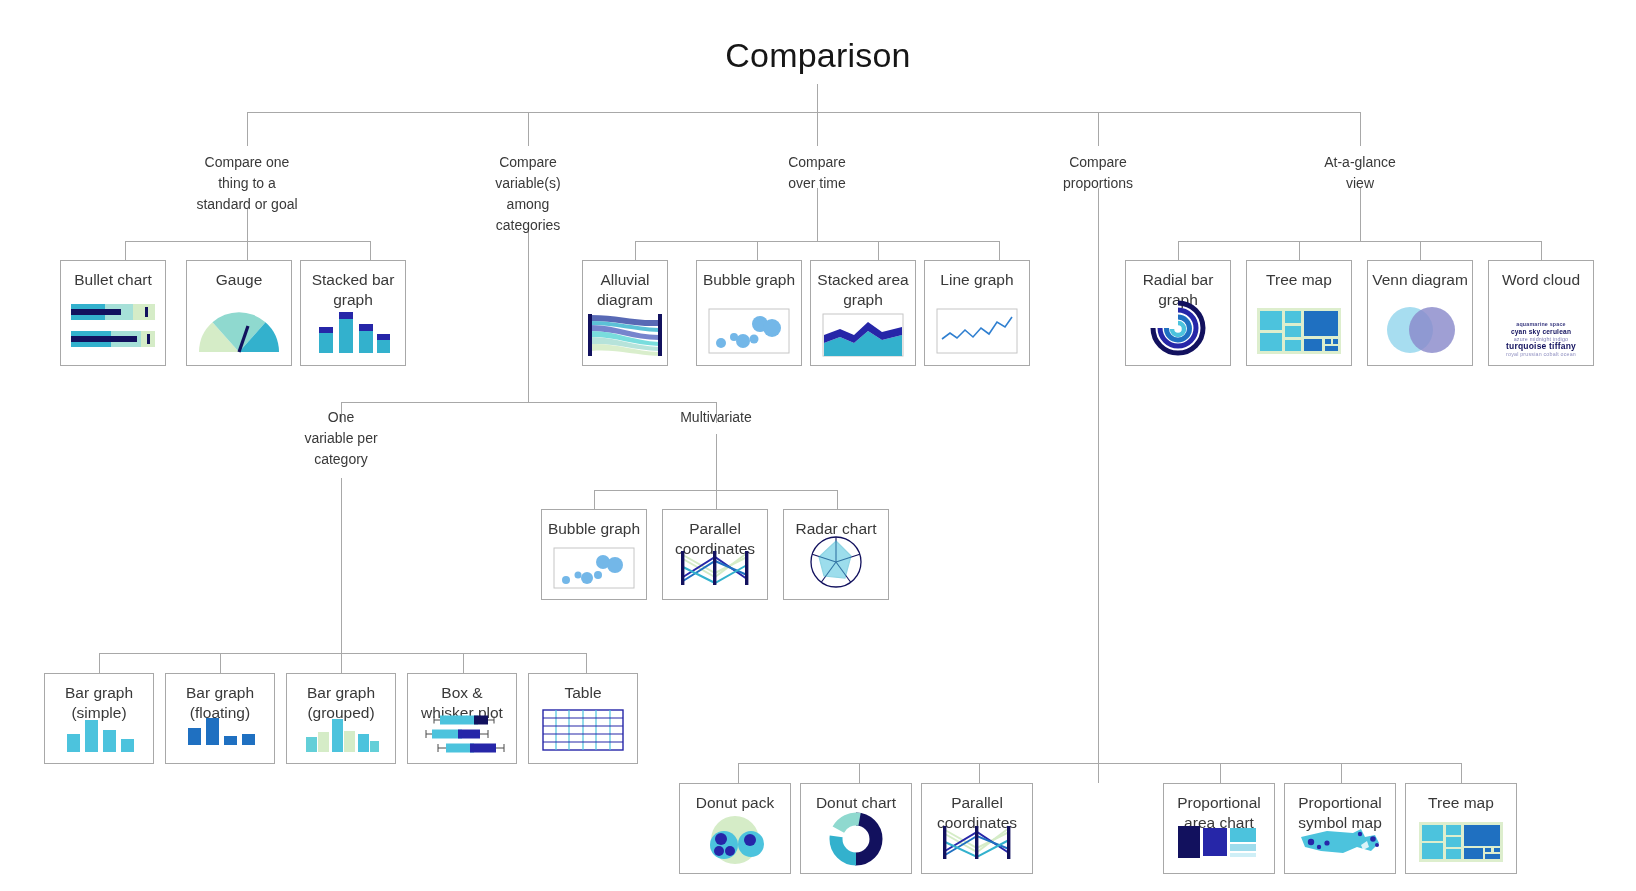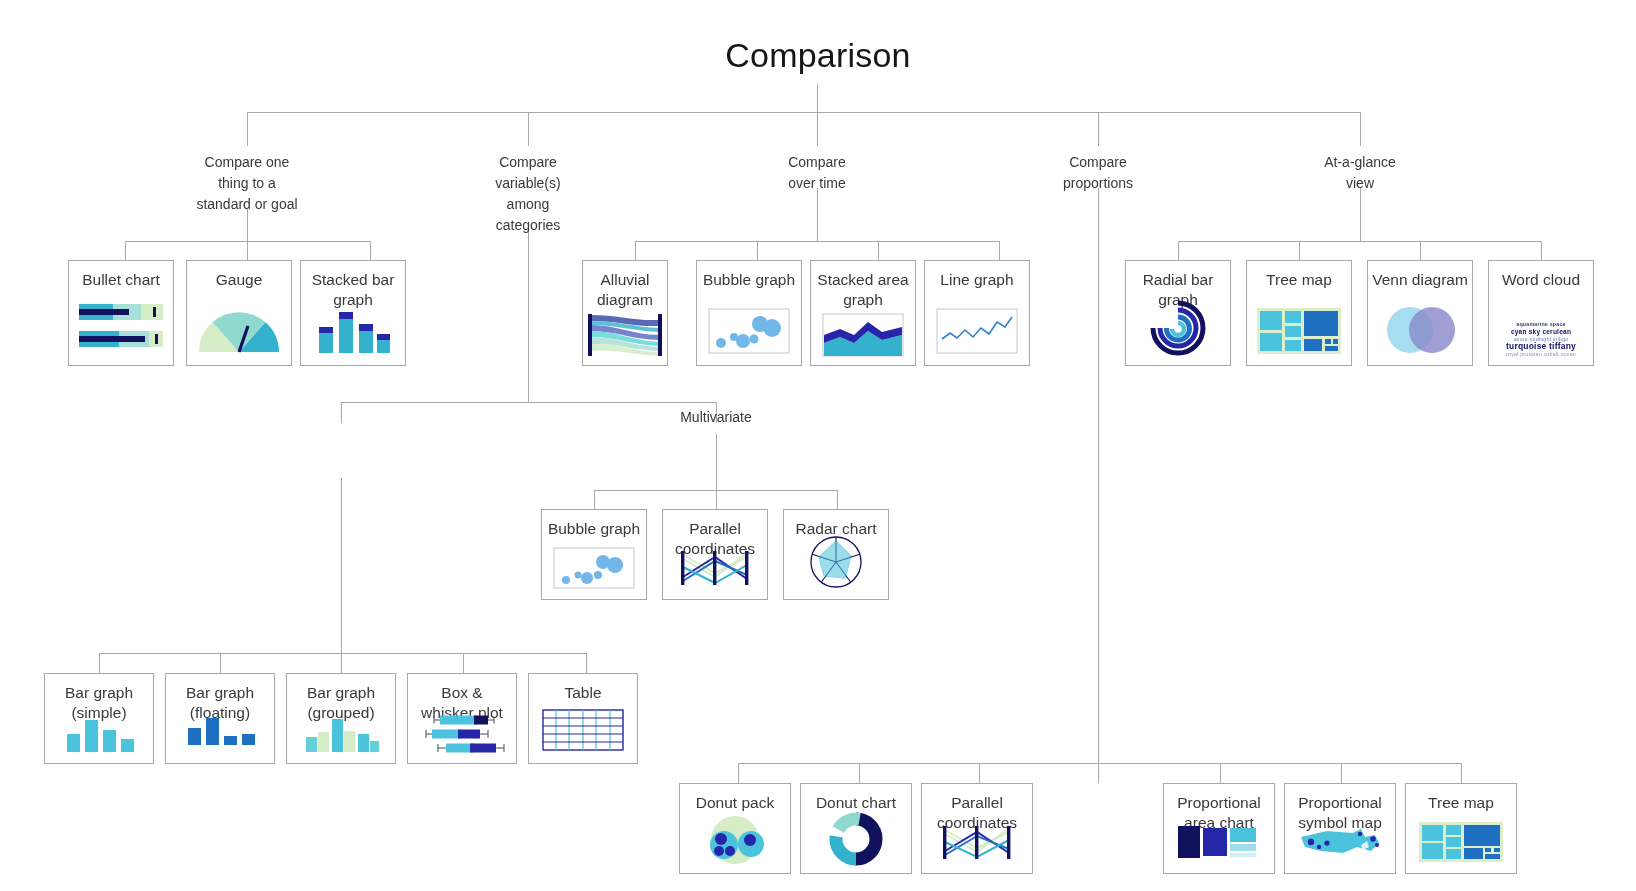--- a/index.html
+++ b/index.html
@@ -92,23 +92,26 @@
 variable(s)
 among
 categories</div>
   <div class="blabel" style="left:737px;top:152px;width:160px;">Compare
 over time</div>
   <div class="blabel" style="left:1013px;top:152px;width:170px;">Compare
 proportions</div>
   <div class="blabel" style="left:1280px;top:152px;width:160px;">At-a-glance
 view</div>
 
+  <div class="blabel" style="left:261px;top:407px;width:160px;">One
+variable per
+category</div>
   <div class="blabel" style="left:636px;top:407px;width:160px;">Multivariate</div>
 
-  <div class="card" style="left:68px;top:260px;width:106px;height:106px;">
+  <div class="card" style="left:60px;top:260px;width:106px;height:106px;">
     <div class="cap">Bullet chart</div>
     <div class="thumb" style="bottom:13px;">
       <svg width="88" height="52" viewBox="0 0 88 52">
         <rect x="2" y="4" width="84" height="16" fill="#d5ecc7"></rect>
         <rect x="2" y="4" width="62" height="16" fill="#a6e0d8"></rect>
         <rect x="2" y="4" width="34" height="16" fill="#33b1cd"></rect>
         <rect x="2" y="9" width="50" height="6" fill="#12115e"></rect>
         <rect x="76" y="7" width="3" height="10" fill="#12115e"></rect>
         <rect x="2" y="31" width="84" height="16" fill="#d5ecc7"></rect>
         <rect x="2" y="31" width="70" height="16" fill="#a6e0d8"></rect>

